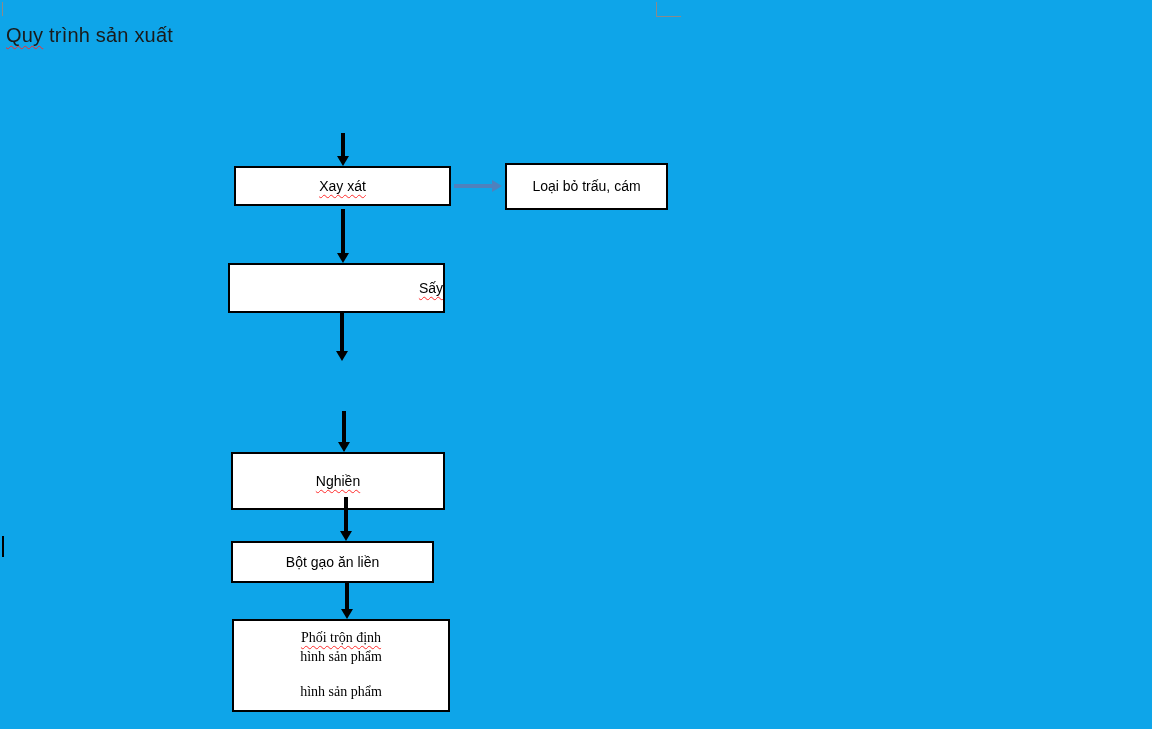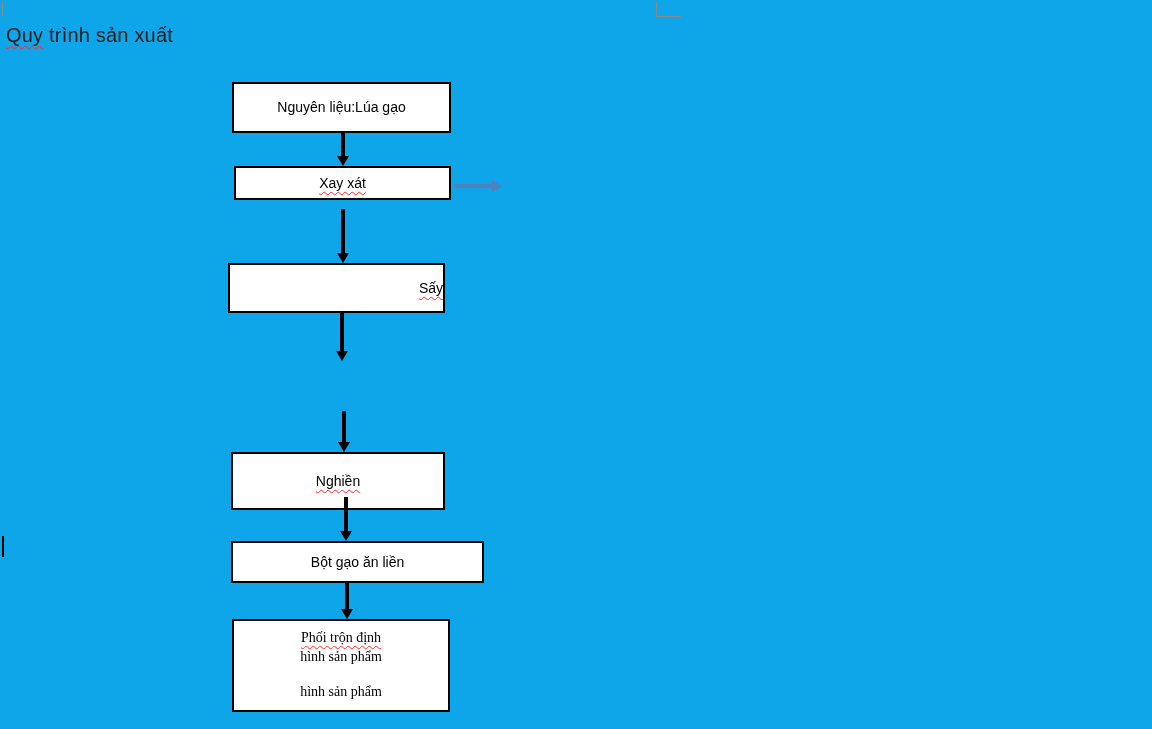--- a/index.html
+++ b/index.html
@@ -120,51 +120,51 @@
 
 <div class="canvas">
 
   <div class="mark-top-left"></div>
   <div class="mark-top-right"></div>
 
   <h1 class="doc-title"><span class="wavy">Quy</span><span> trình sản xuất</span></h1>
 
   <div class="caret"></div>
 
-  <div class="fbox" style="left:232px; top:82px; width:219px; height:51px;">
-    <span class="fbox-label">Nguyên liệu:Lúa gạo</span>
-  </div>
 
   <div class="varrow" style="left:341px; top:133px; height:23px;"></div>
 
-  <div class="fbox" style="left:234px; top:166px; width:217px; height:34px;">
+  <div class="fbox" style="left:234px; top:166px; width:217px; height:40px;">
     <span class="fbox-label wavy">Xay xát</span>
   </div>
 
   <div class="harrow" style="left:454px; top:184px; width:38px;"></div>
 
+  <div class="fbox" style="left:505px; top:163px; width:163px; height:47px;">
+    <span class="fbox-label">Loại bỏ trấu, cám</span>
+  </div>
 
   <div class="varrow" style="left:341px; top:209px; height:44px;"></div>
 
   <div class="fbox" style="left:228px; top:263px; width:217px; height:50px;align-items:flex-end;">
     <span class="fbox-label wavy">Sấy</span>
   </div>
 
   <div class="varrow" style="left:340px; top:313px; height:38px;"></div>
 
 
   <div class="varrow" style="left:342px; top:411px; height:31px;"></div>
 
   <div class="fbox" style="left:231px; top:452px; width:214px; height:58px;">
     <span class="fbox-label wavy">Nghiền</span>
   </div>
 
   <div class="varrow" style="left:344px; top:497px; height:34px;"></div>
 
-  <div class="fbox" style="left:231px; top:541px; width:253px; height:42px;">
+  <div class="fbox" style="left:231px; top:541px; width:203px; height:42px;">
     <span class="fbox-label">Bột gạo ăn liền</span>
   </div>
 
   <div class="varrow" style="left:345px; top:583px; height:26px;"></div>
 
   <div class="fbox" style="left:232px; top:619px; width:218px; height:93px;font-family:Liberation Serif, serif;">
     <span class="fbox-label wavy">Phối trộn định</span>
     <span class="fbox-label">hình sản phẩm</span>
     <span class="fbox-label spacer"></span>
     <span class="fbox-label">hình sản phẩm</span>

